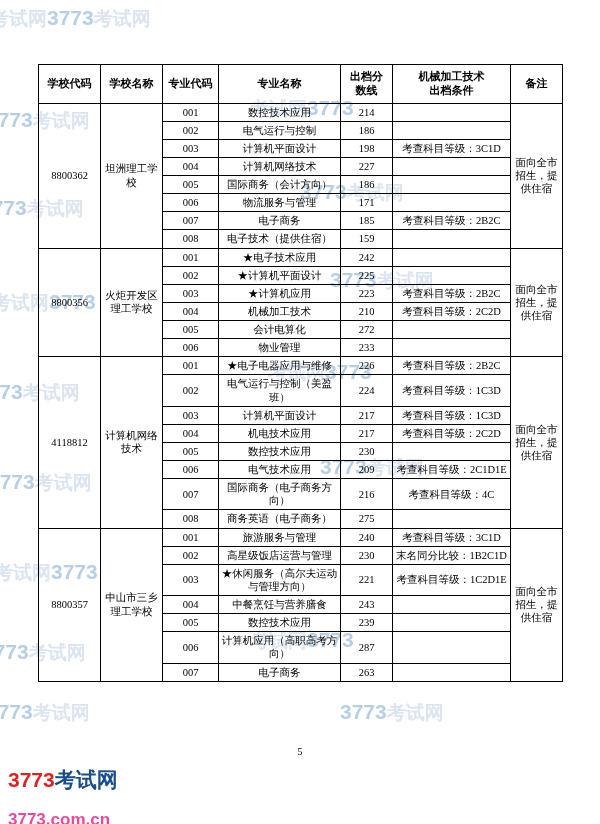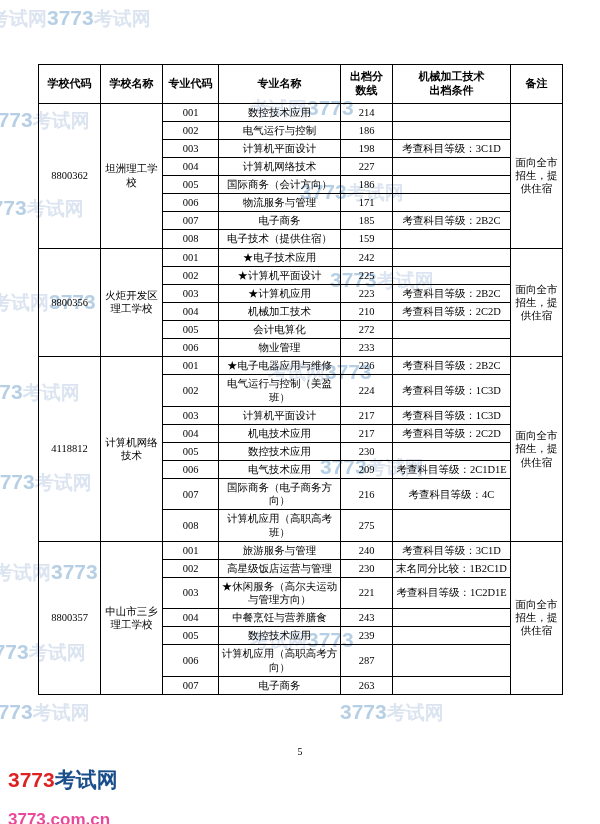--- a/index.html
+++ b/index.html
@@ -307,21 +307,21 @@
           <td class="cond">考查科目等级：2C1D1E</td>
         </tr>
         <tr>
           <td>007</td>
           <td class="major-name">国际商务（电子商务方向）</td>
           <td>216</td>
           <td class="cond">考查科目等级：4C</td>
         </tr>
         <tr>
           <td>008</td>
-          <td class="major-name">计算机应用（高职高考班）</td>
+          <td class="major-name">商务英语（电子商务）</td>
           <td>275</td>
           <td class="cond"></td>
         </tr>
         <tr>
           <td class="school-code" rowspan="7">8800357</td>
           <td class="school-name" rowspan="7">中山市三乡理工学校</td>
           <td>001</td>
           <td class="major-name">旅游服务与管理</td>
           <td>240</td>
           <td class="cond">考查科目等级：3C1D</td>

